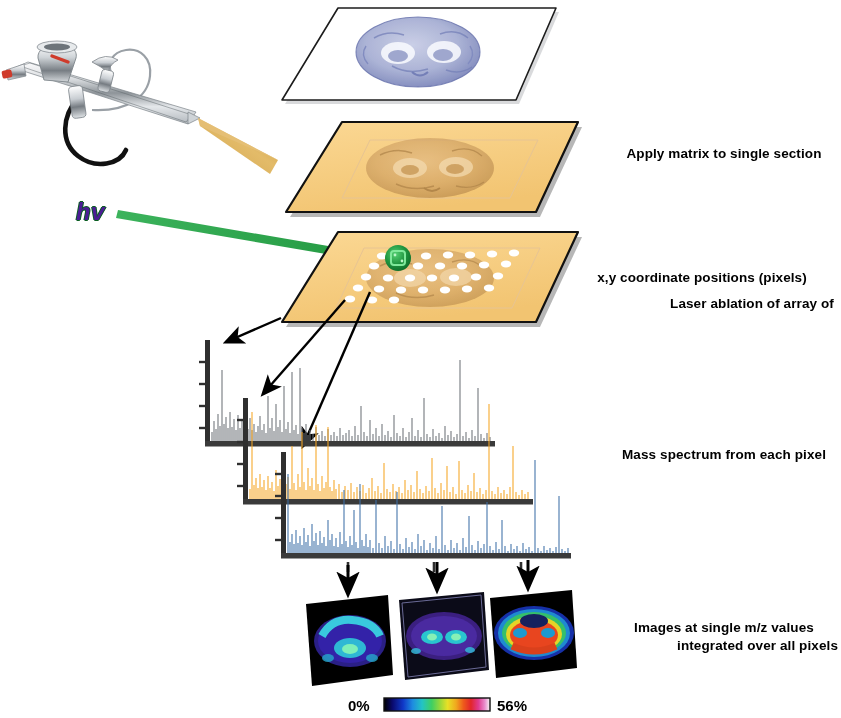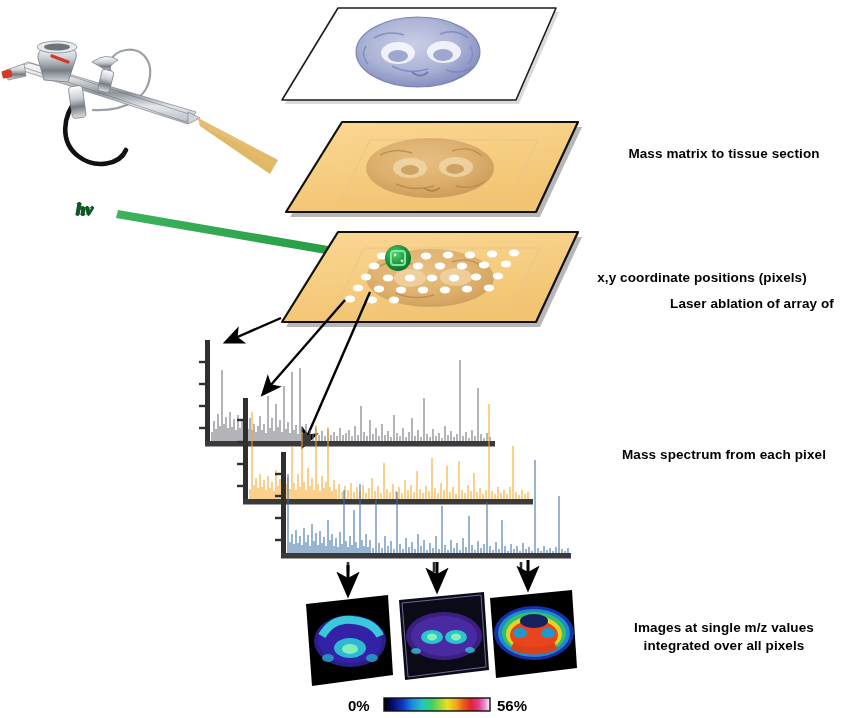--- a/index.html
+++ b/index.html
@@ -3,22 +3,22 @@
 <meta charset="utf-8">
 <style>
   html,body{margin:0;padding:0;background:#ffffff;}
   body{width:841px;height:718px;position:relative;overflow:hidden;
        font-family:"Liberation Sans",sans-serif;}
   .stage{position:absolute;left:0;top:0;width:841px;height:718px;}
   .lbl{position:absolute;font-weight:bold;font-size:13.5px;color:#000;
        text-align:center;line-height:1.25;letter-spacing:.1px;}
   .pct{position:absolute;font-weight:bold;font-size:15px;color:#000;}
   svg{position:absolute;left:0;top:0;}
-  .hv{position:absolute;font-family:Liberation Serif, serif;font-style:italic;
-      font-weight:bold;font-size:17px;color:#14532d;
+  .hv{position:absolute;font-family:Liberation Mono, monospace;font-style:italic;
+      font-weight:bold;font-size:24px;color:#4c1d95;
       text-shadow:-1px 0 #0a5e22,0 1px #0a5e22,1px 0 #0a5e22,0 -1px #0a5e22;}
 </style>
 </head>
 <body>
 
 <div class="stage">
 
 <svg width="841" height="718" viewBox="0 0 841 718">
   <defs>
     <linearGradient id="gCone" x1="1" y1="0" x2="0" y2="1">
@@ -631,26 +631,26 @@
     </g>
   </g>
 
   <g>
     <rect x="384" y="698" width="106" height="13" fill="url(#gBar)" stroke="#111" stroke-width="1.4"></rect>
   </g>
 </svg>
 
 <div class="hv" style="left: 76px; top: 200px;">hv</div>
 
-<div class="lbl" style="left:610px;top:146px;width:228px;">Mass matrix to tissue section</div>
+<div class="lbl" style="left:610px;top:146px;width:228px;">Apply matrix to single section</div>
 
 <div class="lbl" style="left:638px;top:252px;width:228px;margin-top:44px;">Laser ablation of array of</div>
 <div class="lbl" style="left:588px;top:270px;width:228px;">x,y coordinate positions (pixels)</div>
 
 <div class="lbl" style="left:610px;top:620px;width:228px;">Images at single m/z values</div>
 
 <div class="lbl" style="left:610px;top:447px;width:228px;">Mass spectrum from each pixel</div>
-<div class="lbl" style="left:610px;top:638px;width:228px;">integrated over all pixels</div>
+<div class="lbl" style="left:610px;top:638px;width:228px;text-align:right;">integrated over all pixels</div>
 
 <div class="pct" style="left:348px;top:697px;">0%</div>
 <div class="pct" style="left:497px;top:697px;">56%</div>
 
 </div>
 
 </body></html>

